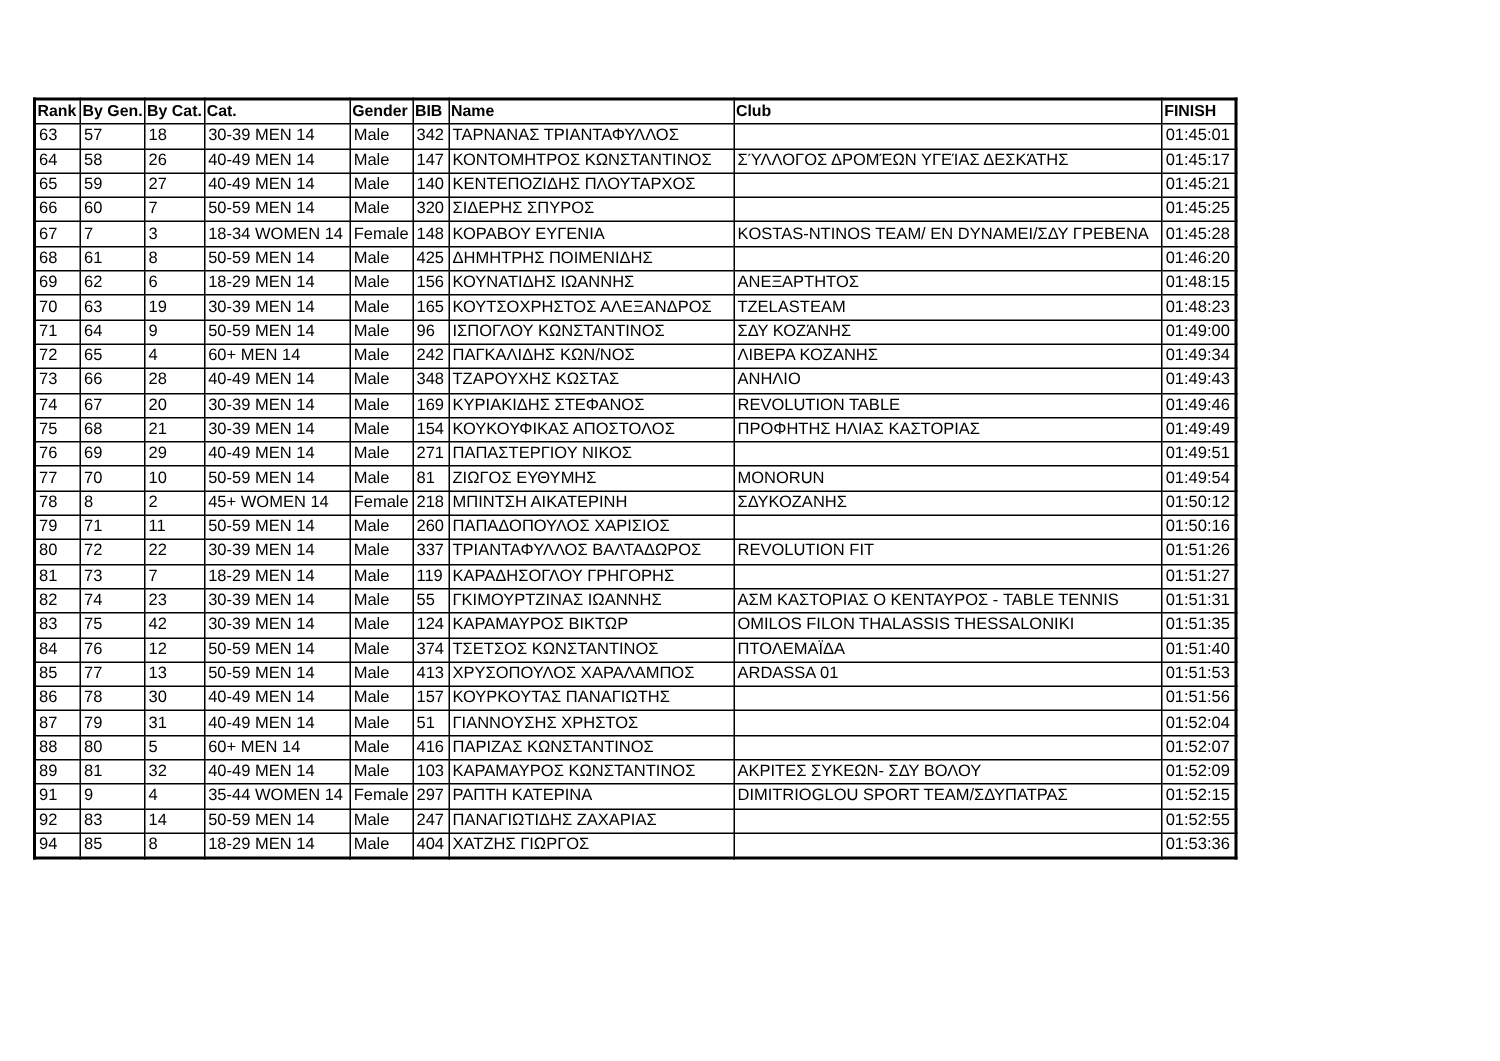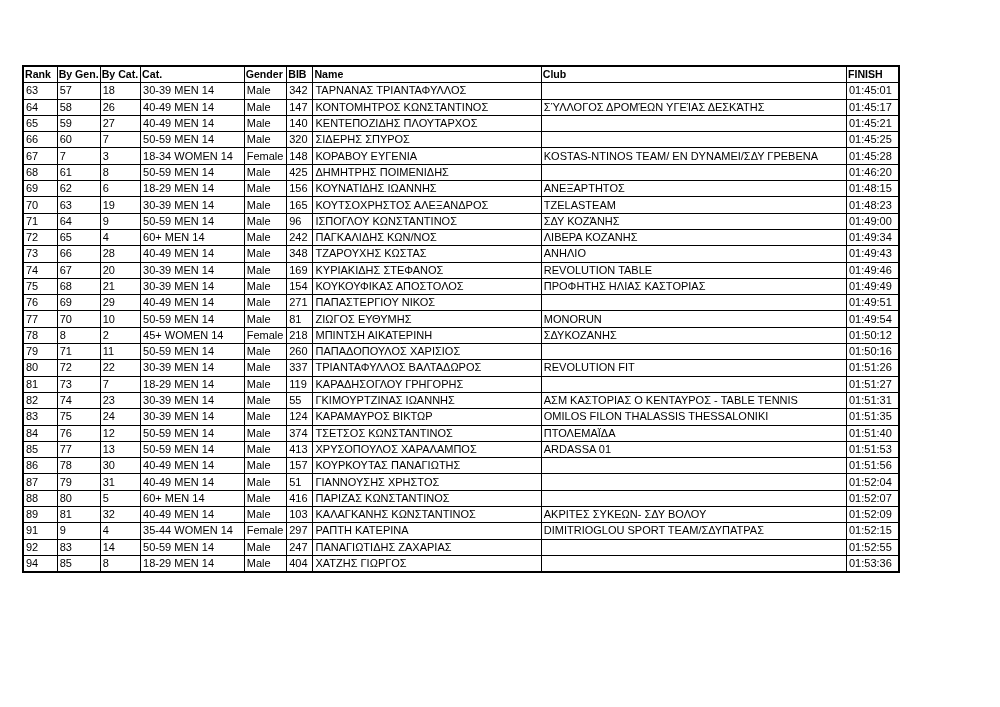--- a/index.html
+++ b/index.html
@@ -7,21 +7,21 @@
     padding: 0;
     background: #ffffff;
     width: 1000px;
     height: 707px;
     font-family: "Liberation Sans", sans-serif;
     color: #000000;
     overflow: hidden;
   }
   .page {
     position: relative;
-    width: 900px;
+    width: 825px;
     height: 707px;
     background: #ffffff;
   }
   table.results {
     position: absolute;
     left: 22px;
     top: 65px;
     border-collapse: collapse;
     table-layout: fixed;
     border: 2px solid #000000;
@@ -297,21 +297,21 @@
           <td class="col-cat">30-39 MEN 14</td>
           <td class="col-gender">Male</td>
           <td class="col-bib">55</td>
           <td class="col-name">ΓΚΙΜΟΥΡΤΖΙΝΑΣ ΙΩΑΝΝΗΣ</td>
           <td class="col-club">ΑΣΜ ΚΑΣΤΟΡΙΑΣ Ο ΚΕΝΤΑΥΡΟΣ - TABLE TENNIS</td>
           <td class="col-finish">01:51:31</td>
         </tr>
         <tr>
           <td class="col-rank">83</td>
           <td class="col-bygen">75</td>
-          <td class="col-bycat">24</td>
+          <td class="col-bycat">42</td>
           <td class="col-cat">30-39 MEN 14</td>
           <td class="col-gender">Male</td>
           <td class="col-bib">124</td>
           <td class="col-name">ΚΑΡΑΜΑΥΡΟΣ ΒΙΚΤΩΡ</td>
           <td class="col-club">OMILOS FILON THALASSIS THESSALONIKI</td>
           <td class="col-finish">01:51:35</td>
         </tr>
         <tr>
           <td class="col-rank">84</td>
           <td class="col-bygen">76</td>
@@ -367,21 +367,21 @@
           <td class="col-club"></td>
           <td class="col-finish">01:52:07</td>
         </tr>
         <tr>
           <td class="col-rank">89</td>
           <td class="col-bygen">81</td>
           <td class="col-bycat">32</td>
           <td class="col-cat">40-49 MEN 14</td>
           <td class="col-gender">Male</td>
           <td class="col-bib">103</td>
-          <td class="col-name">ΚΑΛΑΓΚΑΝΗΣ ΚΩΝΣΤΑΝΤΙΝΟΣ</td>
+          <td class="col-name">ΚΑΡΑΜΑΥΡΟΣ ΚΩΝΣΤΑΝΤΙΝΟΣ</td>
           <td class="col-club">ΑΚΡΙΤΕΣ ΣΥΚΕΩΝ- ΣΔΥ ΒΟΛΟΥ</td>
           <td class="col-finish">01:52:09</td>
         </tr>
         <tr>
           <td class="col-rank">91</td>
           <td class="col-bygen">9</td>
           <td class="col-bycat">4</td>
           <td class="col-cat">35-44 WOMEN 14</td>
           <td class="col-gender">Female</td>
           <td class="col-bib">297</td>

